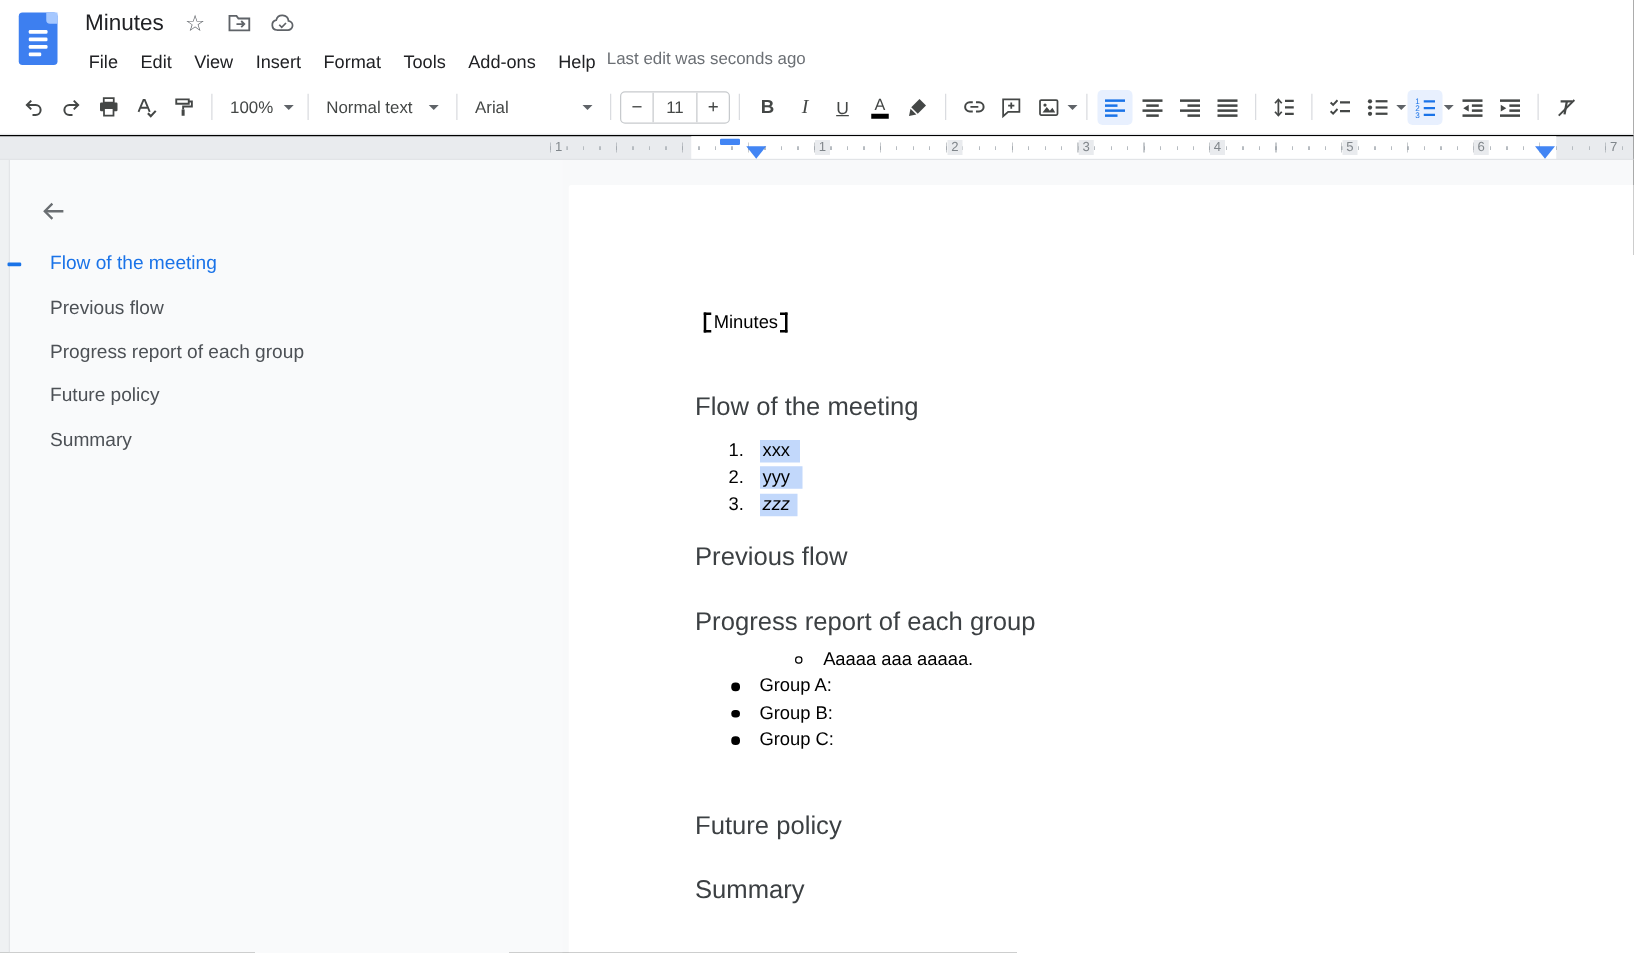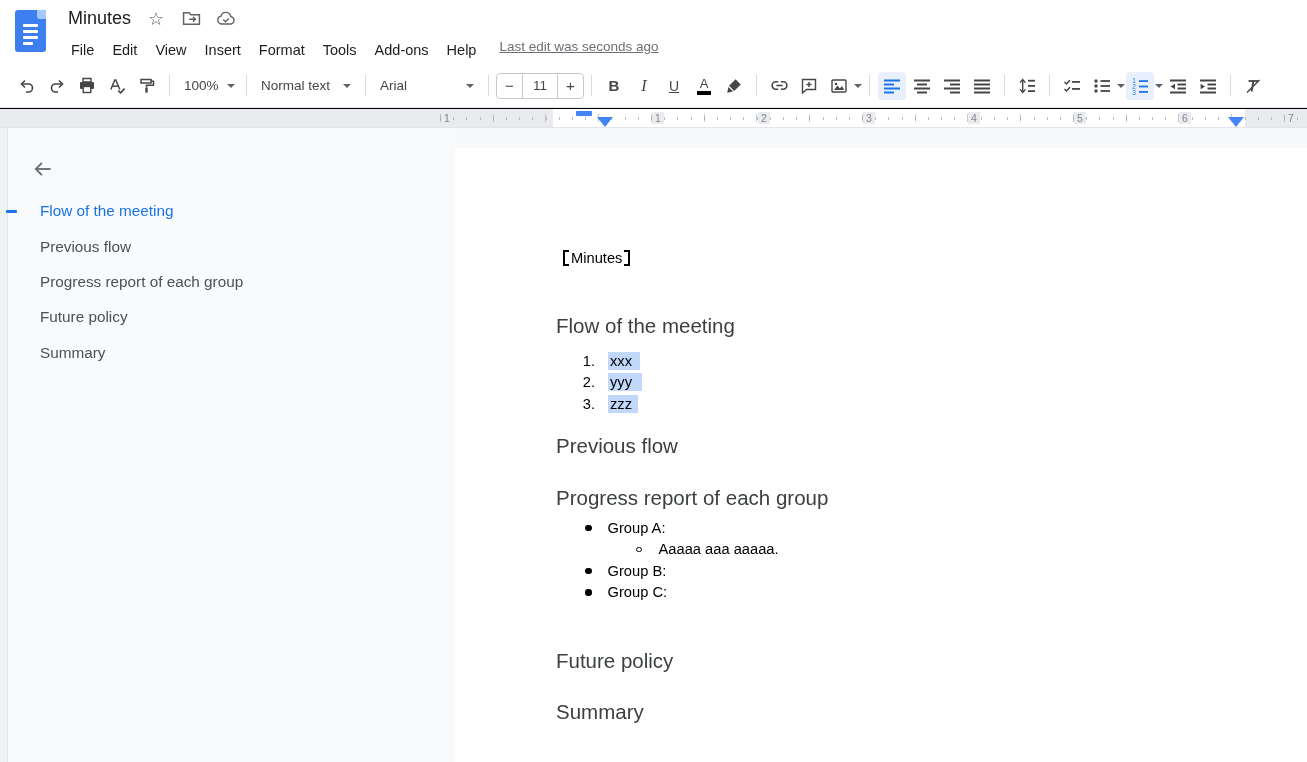--- a/index.html
+++ b/index.html
@@ -13,21 +13,21 @@
     background:#3d7ff0; border-radius:3px; }
   .docs-logo .fold { position:absolute; right:0; top:0; width:9px; height:9px;
     background:#a6c8ff; border-bottom-left-radius:3px; }
   .docs-logo .bar { position:absolute; left:8px; height:3px; background:#fff; border-radius:1px; }
   .title-row { position:absolute; left:68px; top:8px; display:flex; align-items:center; gap:15px; }
   .doc-title { font-size:18px; color:#202124; }
   .hicon { width:20px; height:20px; display:flex; align-items:center; justify-content:center; color:#5f6368; }
   .star-glyph { font-size:18px; line-height:1; color:#5f6368; }
   .menu-row { position:absolute; left:62px; top:39px; display:flex; }
   .menu-item { font-size:14.5px; color:#202124; padding:3px 9px; border-radius:4px; cursor:default; }
-  .last-edit { font-size:13.5px; color:#6b6f74; text-decoration:underline; margin-left:14px; }
+  .last-edit { font-size:13.5px; color:#6b6f74; }
 
   
   #toolbar { position:absolute; left:0; top:64px; width:1307px; height:44px; background:#fff;
     display:flex; align-items:center; padding-left:12px; border-bottom:1px solid #e6e8ea; }
   .tbtn { min-width:28px; height:28px; display:flex; align-items:center; justify-content:center;
     border-radius:4px; color:#444746; margin:0 1px; }
   .tbtn.active { background:#e8f0fe; color:#1a73e8; }
   .tdiv { width:1px; height:21px; background:#dadce0; margin:0 7px; }
   .tsel { height:28px; display:flex; align-items:center; justify-content:space-between;
     padding:0 7px; border-radius:4px; color:#444746; font-size:13.5px; }
@@ -76,21 +76,21 @@
   .body-text { font-size:14.7px; color:#000; }
   .doc-line-title { position:absolute; left:108px; top:102px; display:flex; align-items:center; }
   .lent { display:inline-block; width:6px; height:16px; }
   .lent.open { border-left:2.5px solid #000; border-top:2.5px solid #000; border-bottom:2.5px solid #000; margin-right:2px; }
   .lent.close { border-right:2.5px solid #000; border-top:2.5px solid #000; border-bottom:2.5px solid #000; margin-left:2px; }
   .doc-h { position:absolute; left:101px; font-size:20.5px; color:#3c4043; font-weight:400; }
   .numlist { position:absolute; left:125px; top:202px; }
   .numrow { display:flex; align-items:center; height:21.5px; }
   .numrow .num { width:15px; text-align:right; margin-right:13px; }
   .sel { background:#c2d8fb; padding:1px 2px; }
-  .sel.ext7 { padding-right:8px; } .sel.ext11 { padding-right:10px;text-align:right; } .sel.ext5 { padding-right:6px; }
+  .sel.ext7 { padding-right:8px; } .sel.ext11 { padding-right:10px;text-align:right; } .sel.ext5 { padding-right:6px;font-style:italic; }
   .bullist { position:absolute; left:130px; top:369px; }
   .bulrow { display:flex; align-items:center; height:21.5px; }
   .disc { width:6.5px; height:6.5px; border-radius:50%; background:#000; margin-right:16px; }
   .bulrow.sub { padding-left:51px; }
   .circ { width:5.5px; height:5.5px; border-radius:50%; border:1.3px solid #000; margin-right:17px; }
 </style>
 </head>
 <body>
 
 <div id="app">
@@ -409,28 +409,28 @@
           <span class="num">3.</span>
           <span class="sel ext5">zzz</span>
         </div>
       </div>
 
       <div class="doc-h" style="top:286px">Previous flow</div>
 
       <div class="doc-h" style="top:338px">Progress report of each group</div>
 
       <div class="bullist body-text">
+        <div class="bulrow sub">
+          <span class="circ"></span>
+          <span>Aaaaa aaa aaaaa.</span>
+        </div>
         <div class="bulrow">
           <span class="disc"></span>
           <span>Group A:</span>
         </div>
-        <div class="bulrow sub">
-          <span class="circ"></span>
-          <span>Aaaaa aaa aaaaa.</span>
-        </div>
         <div class="bulrow">
           <span class="disc"></span>
           <span>Group B:</span>
         </div>
         <div class="bulrow">
           <span class="disc"></span>
           <span>Group C:</span>
         </div>
       </div>
 

